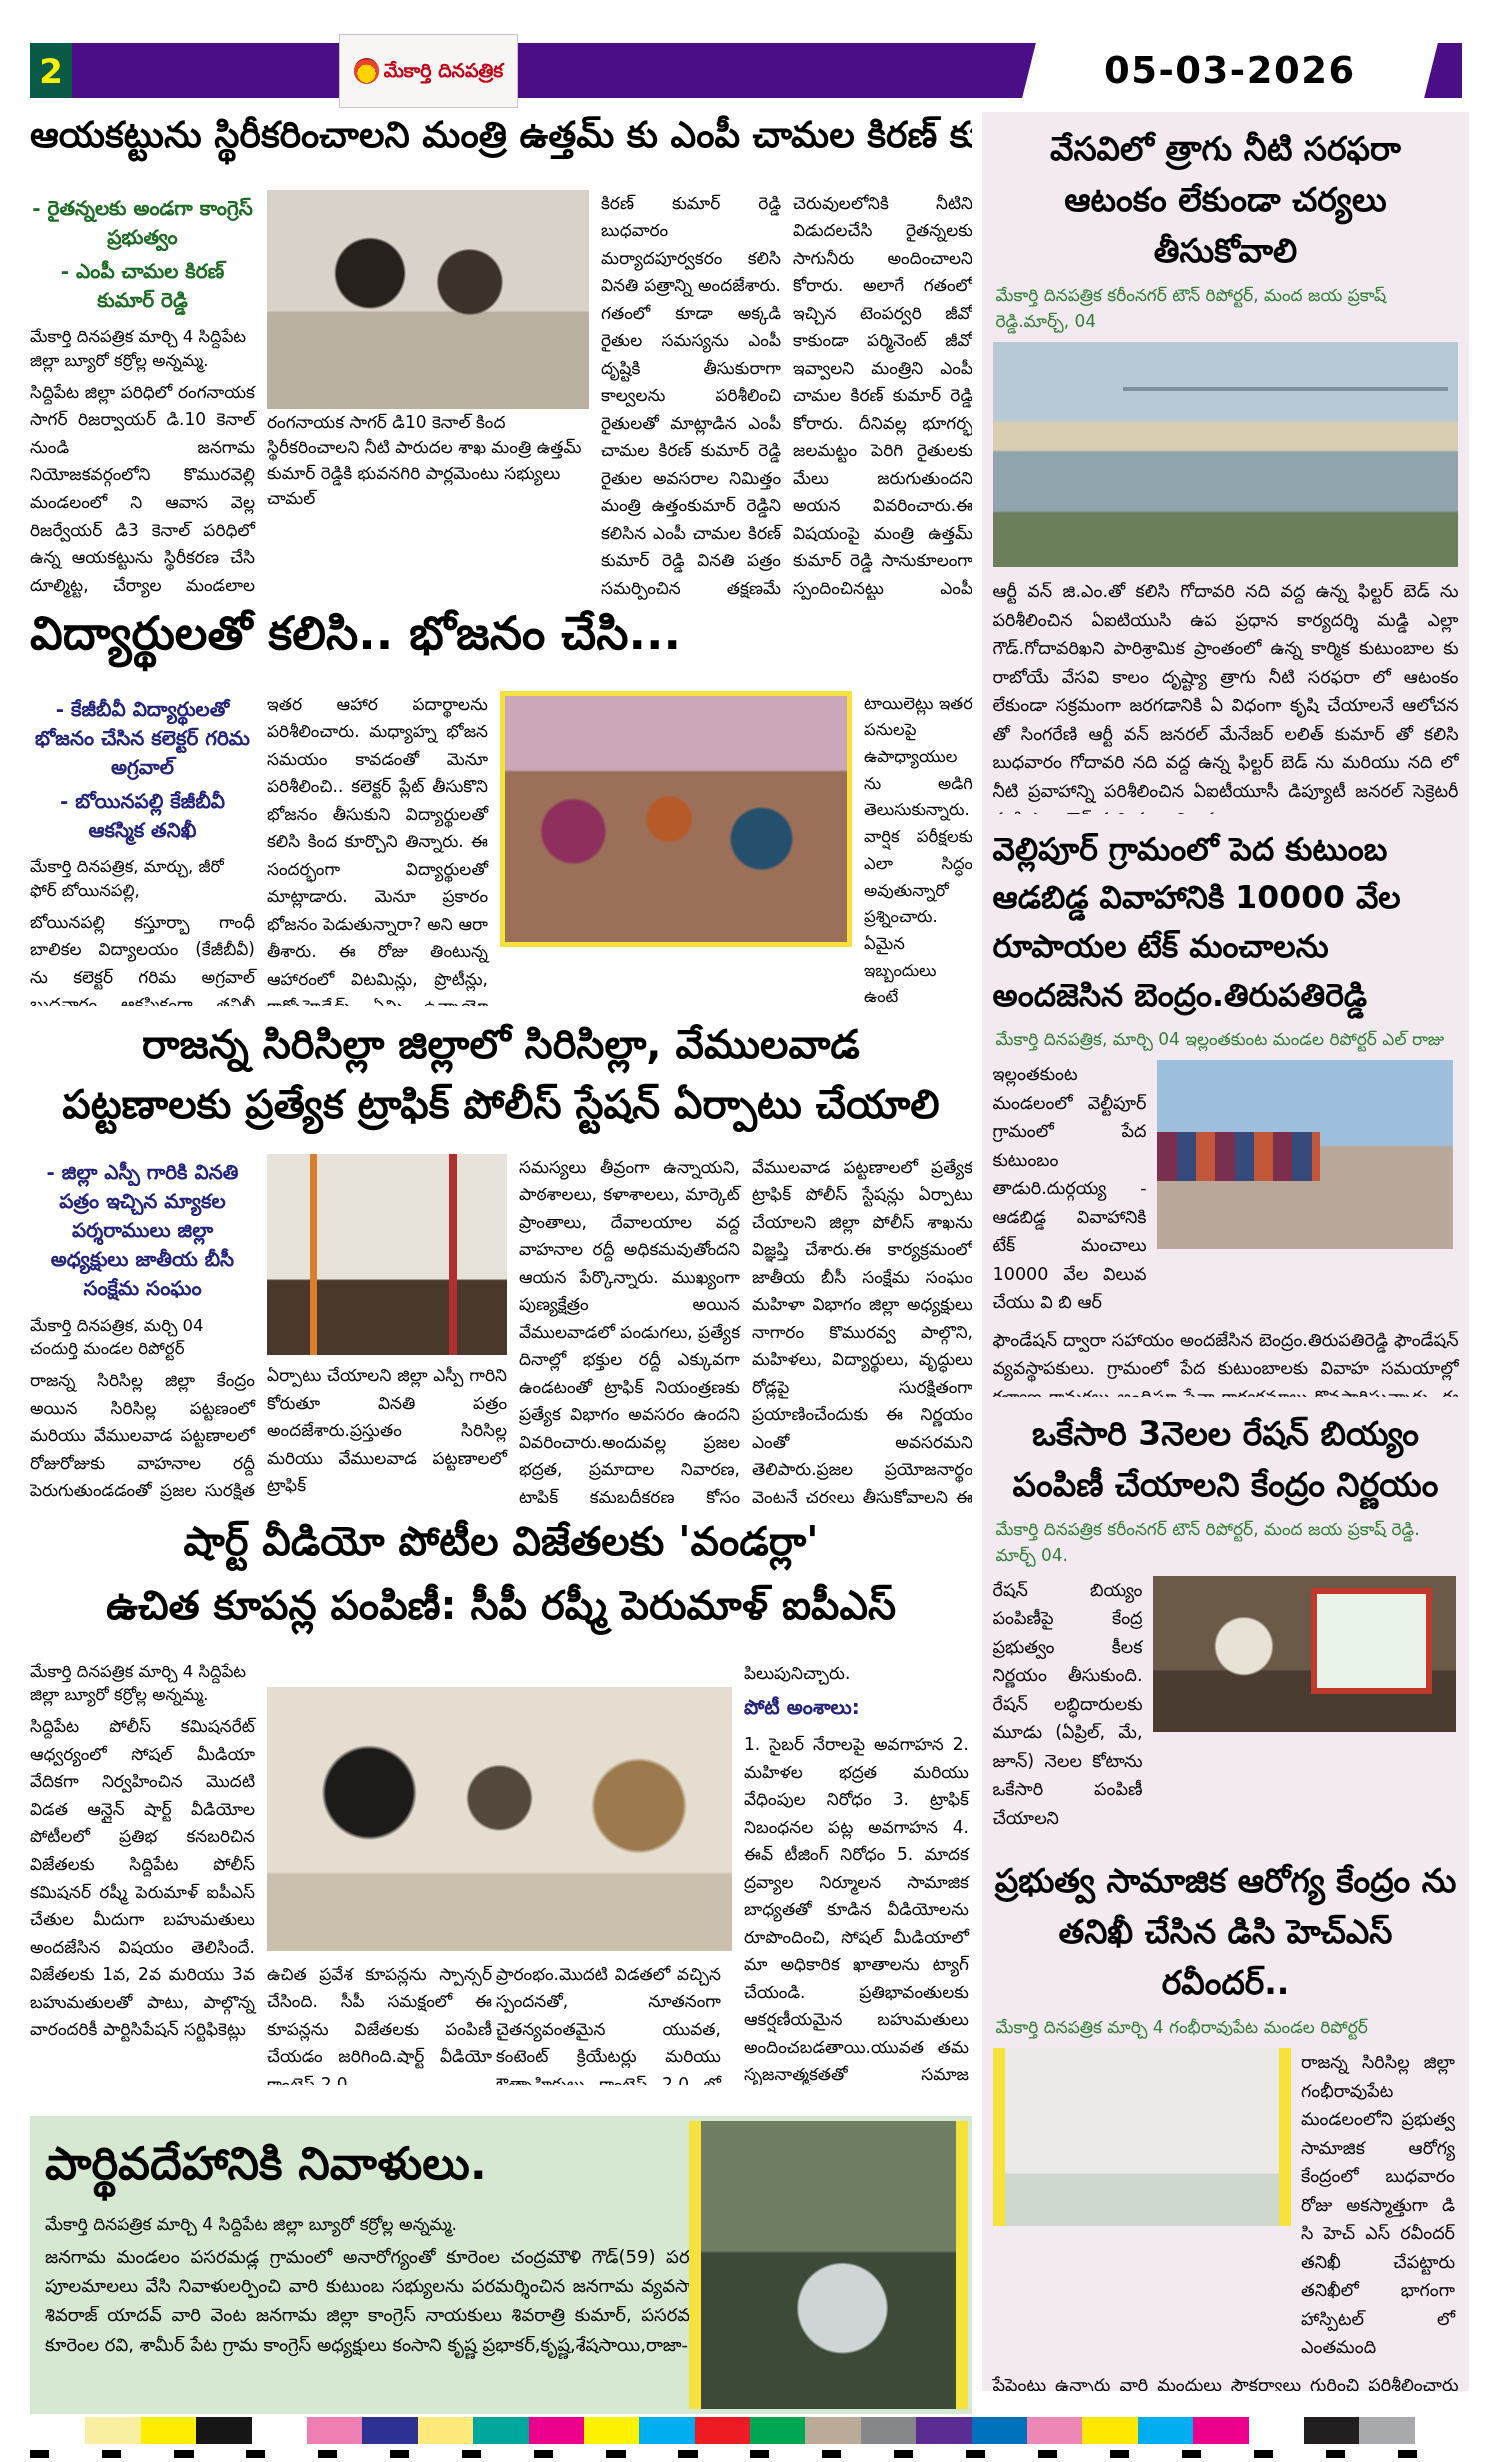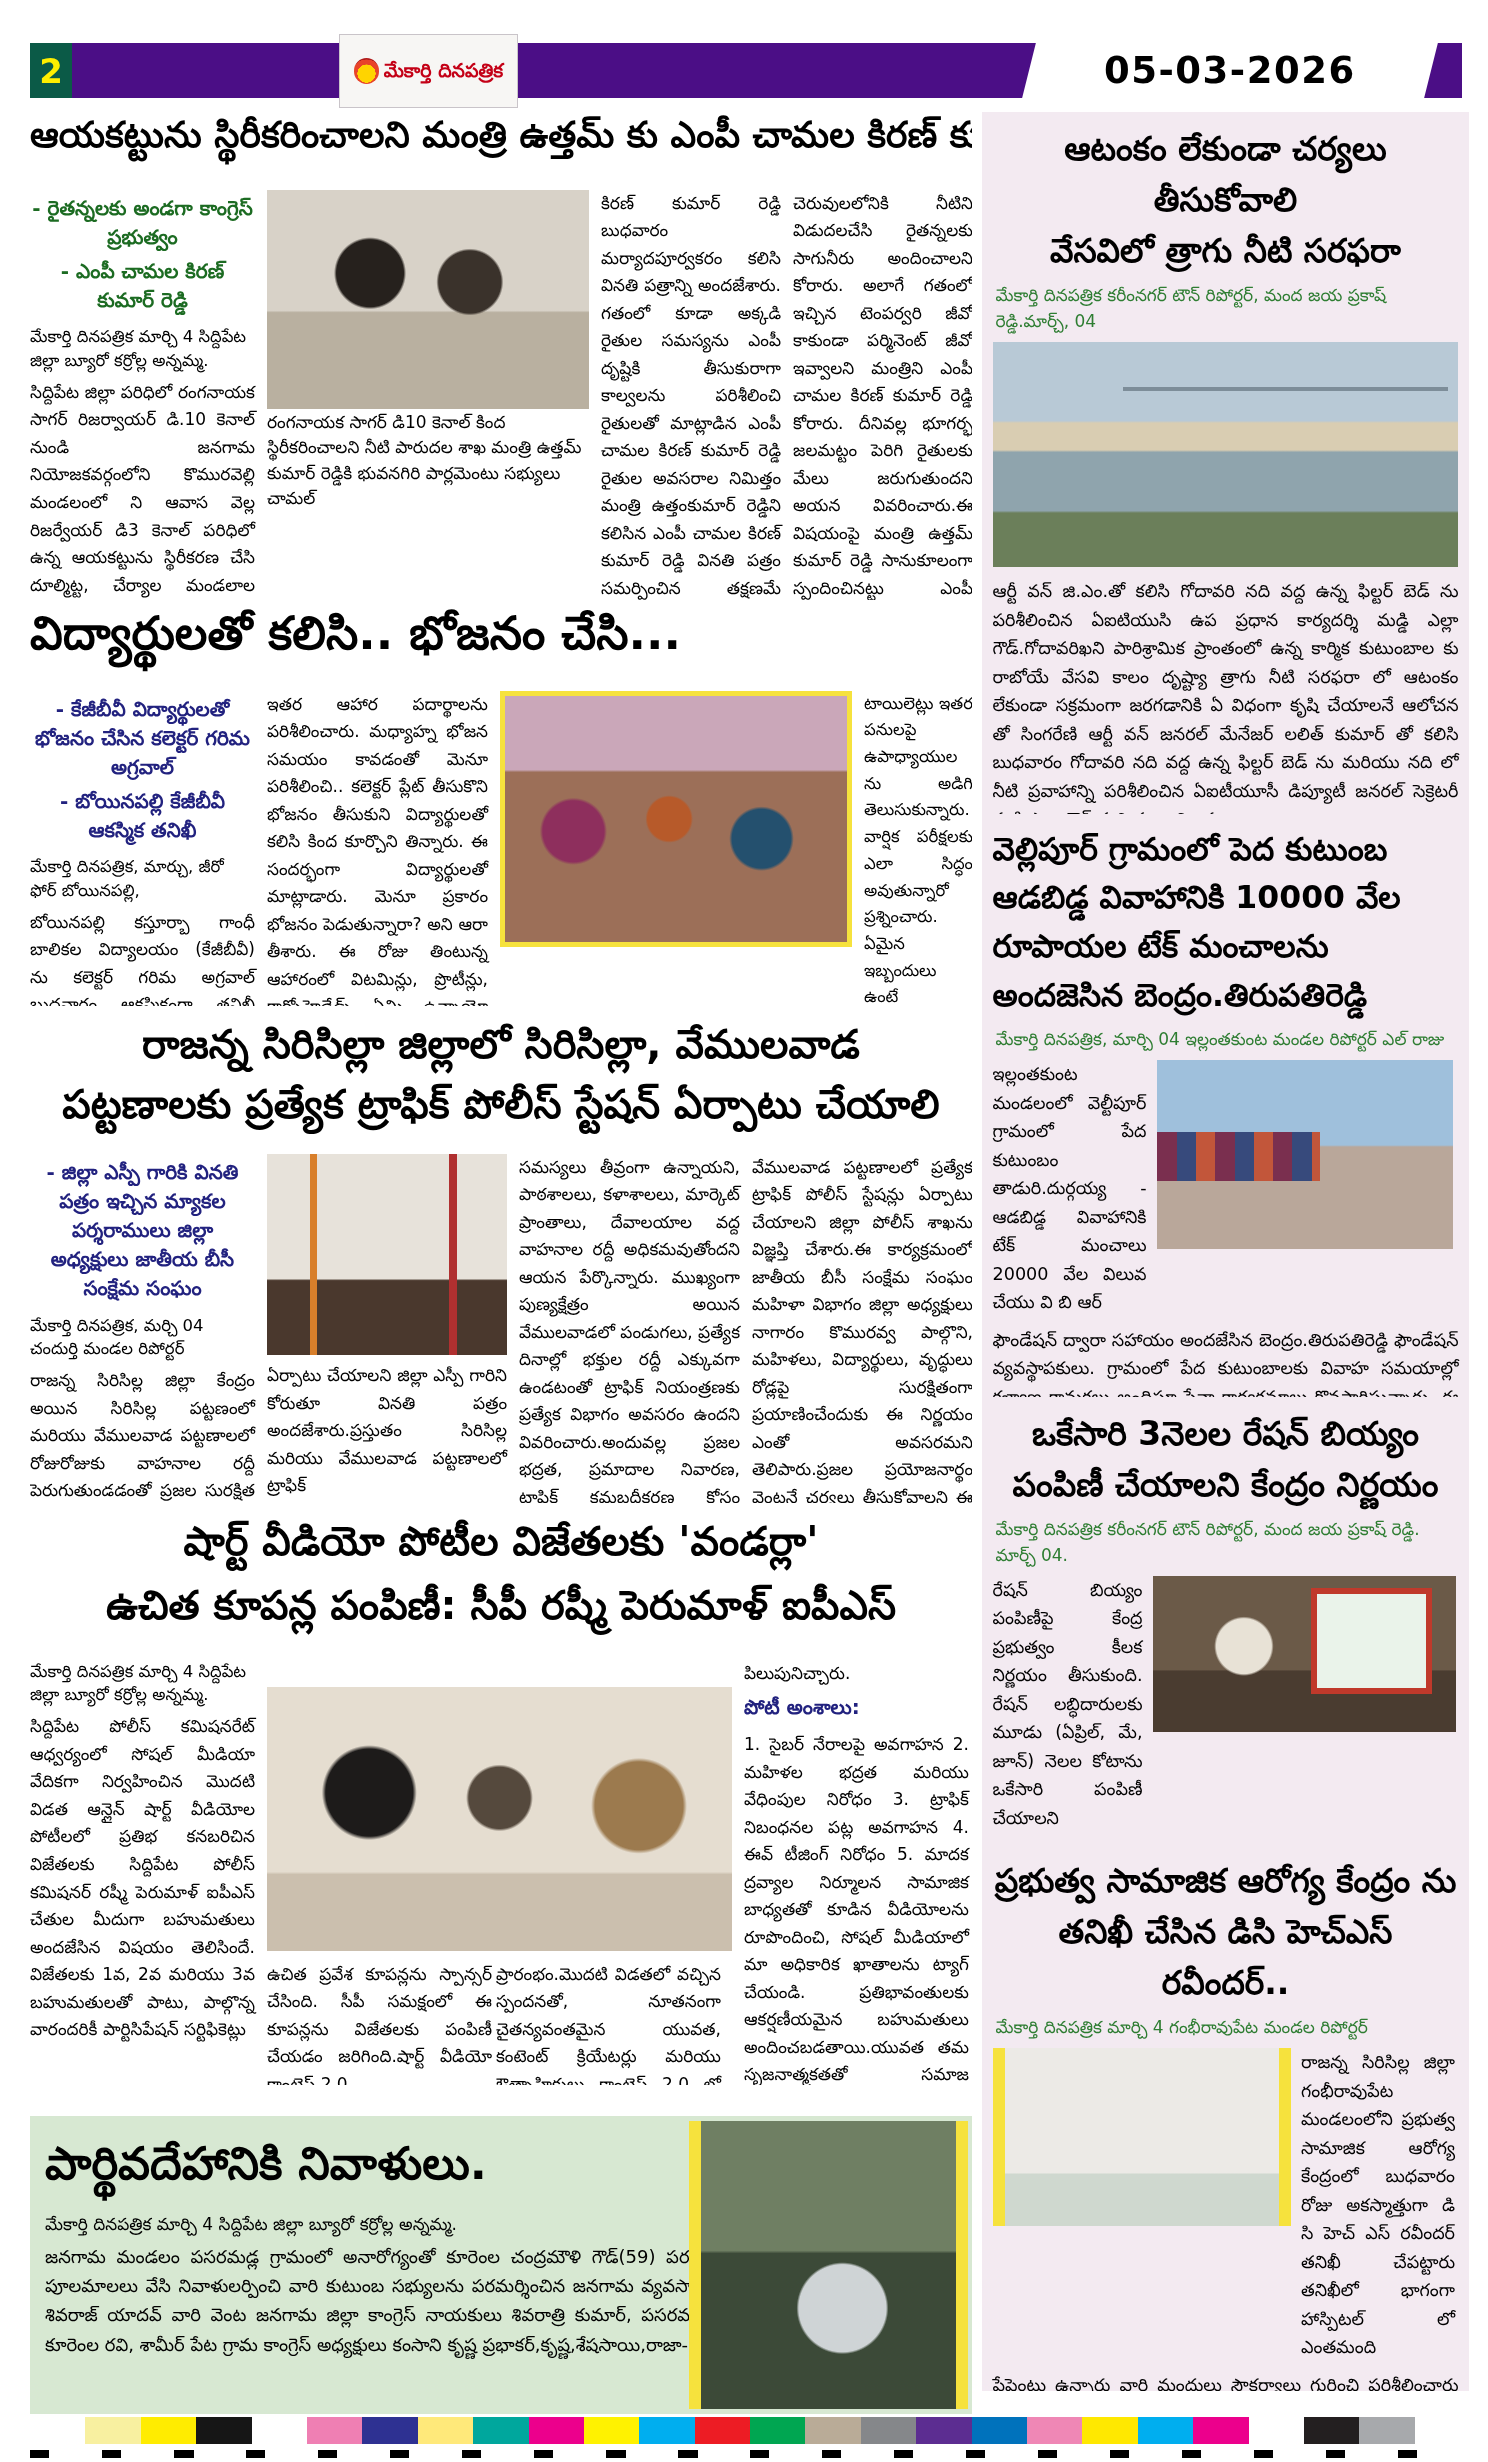--- a/index.html
+++ b/index.html
@@ -176,33 +176,33 @@
   <div class="photo ph-a5 yl-right" style="position:absolute;right:4.5px;top:4.5px;width:279px;height:288px;"></div>
   <h1 class="hl" style="font-size:45px;width:630px;">పార్థివదేహానికి నివాళులు.</h1>
   <p class="dateline" style="font-size:17px;">మేకార్తి దినపత్రిక మార్చి 4 సిద్దిపేట జిల్లా బ్యూరో కర్రోల్ల అన్నమ్మ.</p>
   <p class="body-txt" style="width:885px;font-size:18px;">జనగామ మండలం పసరమడ్ల గ్రామంలో అనారోగ్యంతో కూరెంల చంద్రమౌళి గౌడ్(59) పరమపదించగా వారి పార్థివ దేహానికి పూలమాలలు వేసి నివాళులర్పించి వారి కుటుంబ సభ్యులను పరమర్శించిన జనగామ వ్యవసాయ మార్కెట్ కమిటీ చైర్మన్ బనుక శివరాజ్ యాదవ్ వారి వెంట జనగామ జిల్లా కాంగ్రెస్ నాయకులు శివరాత్రి కుమార్, పసరమడ్ల గ్రామ కాంగ్రెస్ పార్టీ అధ్యక్షులు కూరెంల రవి, శామీర్ పేట గ్రామ కాంగ్రెస్ అధ్యక్షులు కంసాని కృష్ణ ప్రభాకర్,కృష్ణ,శేషసాయి,రాజా- తదితరులు పాల్గొన్నారు.</p>
 </div>
 
 <div class="abs right-col">
 
   <div class="rblock" style="height:702px;">
     <h2 class="r-headline">
+      <span style="display:block;">వేసవిలో త్రాగు నీటి సరఫరా</span>
       <span style="display:block;">ఆటంకం లేకుండా చర్యలు తీసుకోవాలి</span>
-      <span style="display:block;">వేసవిలో త్రాగు నీటి సరఫరా</span>
     </h2>
     <p class="r-dateline">మేకార్తి దినపత్రిక కరీంనగర్ టౌన్ రిపోర్టర్, మంద జయ ప్రకాష్ రెడ్డి.మార్చ్, 04</p>
     <div class="photo ph-r1" style="width:465px;height:225px;"></div>
     <p class="r-body" style="margin-top:10.5px;">ఆర్టీ వన్ జి.ఎం.తో కలిసి గోదావరి నది వద్ద ఉన్న ఫిల్టర్ బెడ్ ను పరిశీలించిన ఏఐటియుసి ఉప ప్రధాన కార్యదర్శి మడ్డి ఎల్లా గౌడ్.గోదావరిఖని పారిశ్రామిక ప్రాంతంలో ఉన్న కార్మిక కుటుంబాల కు రాబోయే వేసవి కాలం దృష్ట్యా త్రాగు నీటి సరఫరా లో ఆటంకం లేకుండా సక్రమంగా జరగడానికి ఏ విధంగా కృషి చేయాలనే ఆలోచన తో సింగరేణి ఆర్టీ వన్ జనరల్ మేనేజర్ లలిత్ కుమార్ తో కలిసి బుధవారం గోదావరి నది వద్ద ఉన్న ఫిల్టర్ బెడ్ ను మరియు నది లో నీటి ప్రవాహాన్ని పరిశీలించిన ఏఐటీయూసీ డిప్యూటీ జనరల్ సెక్రెటరీ మడ్డి ఎల్లా గౌడ్ మరియు అధికారులు.</p>
   </div>
 
   <div class="rblock" style="height:583px;">
     <h2 class="r-headline" style="font-size:31.5px;text-align:left;">వెల్లిపూర్ గ్రామంలో పెద కుటుంబ ఆడబిడ్డ వివాహానికి 10000 వేల రూపాయల టేక్ మంచాలను అందజెసిన బెంద్రం.తిరుపతిరెడ్డి</h2>
     <p class="r-dateline">మేకార్తి దినపత్రిక, మార్చి 04 ఇల్లంతకుంట మండల రిపోర్టర్ ఎల్ రాజు</p>
     <div class="row" style="gap:10.5px;">
-      <p class="r-body" style="width:154px;flex:0 0 auto;">ఇల్లంతకుంట మండలంలో వెల్టీపూర్ గ్రామంలో పేద కుటుంబం తాడురి.దుర్గయ్య - ఆడబిడ్డ వివాహానికి టేక్ మంచాలు 20000 వేల విలువ చేయు వి బి ఆర్</p>
+      <p class="r-body" style="width:154px;flex:0 0 auto;">ఇల్లంతకుంట మండలంలో వెల్టీపూర్ గ్రామంలో పేద కుటుంబం తాడురి.దుర్గయ్య - ఆడబిడ్డ వివాహానికి టేక్ మంచాలు 10000 వేల విలువ చేయు వి బి ఆర్</p>
       <div class="photo ph-r2" style="width:296px;height:189px;flex:0 0 auto;"></div>
     </div>
     <p class="r-body" style="margin-top:9px;">ఫౌండేషన్ ద్వారా సహాయం అందజేసిన బెంద్రం.తిరుపతిరెడ్డి ఫౌండేషన్ వ్యవస్థాపకులు. గ్రామంలో పేద కుటుంబాలకు వివాహ సమయాల్లో కళ్యాణ కానుకలు అందిస్తూ సేవా కార్యక్రమాలు కొనసాగిస్తున్నారు. ఈ కార్యక్రమంలో గ్రామ యువకులు, సేవా కార్యకర్తలు, తదితరులు పాల్గొని నూతన వధూవరులను అభినందించి ఆశీర్వదించారు.</p>
   </div>
 
   <div class="rblock" style="height:447px;">
     <h2 class="r-headline">
       <span style="display:block;">ఒకేసారి 3నెలల రేషన్ బియ్యం</span>
       <span style="display:block;">పంపిణీ చేయాలని కేంద్రం నిర్ణయం</span>
     </h2>

